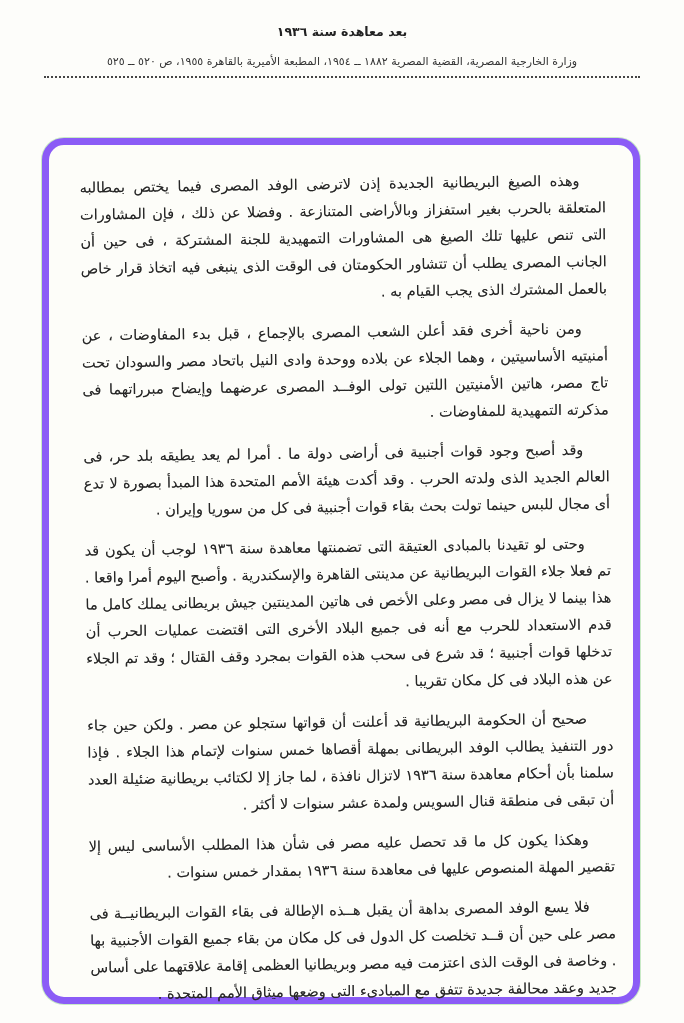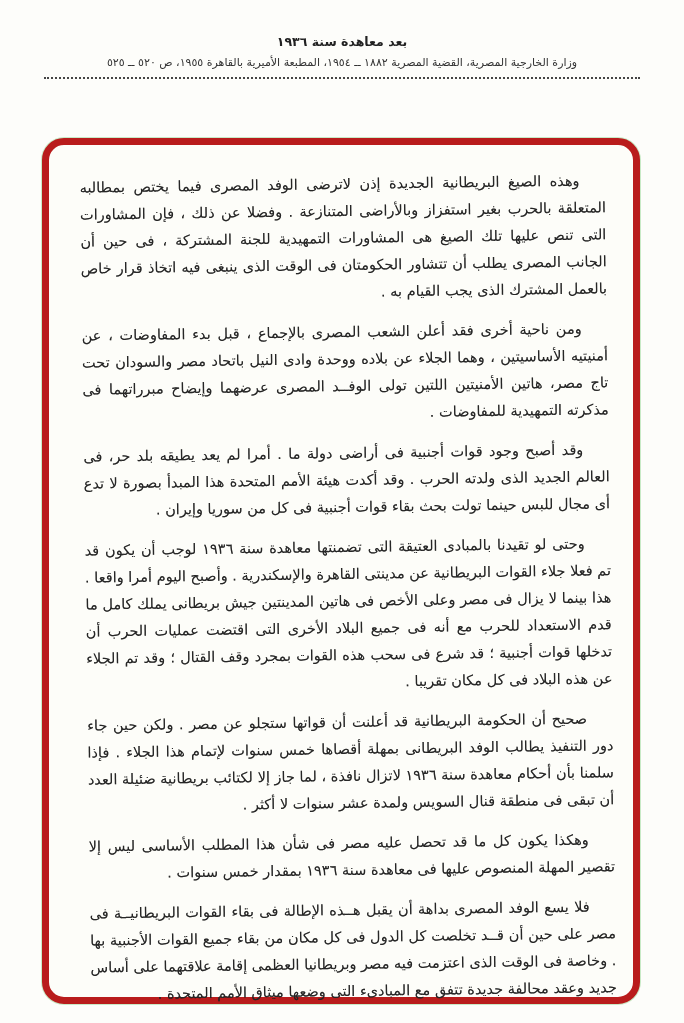--- a/index.html
+++ b/index.html
@@ -14,52 +14,52 @@
     margin: 0 auto;
     background: #fdfdfa;
     font-family: "DejaVu Sans", sans-serif;
     color: #1d1d1d;
     overflow: hidden;
     box-sizing: border-box;
   }
   .header {
     direction: rtl;
     text-align: center;
-    padding-top: 34px;
+    padding-top: 24px;
   }
   .header-small {
     font-size: 12.5px;
     font-weight: bold;
     letter-spacing: 1px;
     color: #222;
   }
   .header-main {
     margin-top: 10px;
     font-size: 15.5px;
     font-weight: bold;
     color: #161616;
   }
   .header-source {
-    margin-top: 7px;
+    margin-top: 16px;
     font-size: 11px;
     color: #333;
   }
   .rule {
     width: 596px;
     margin: 8px auto 0 auto;
     border-top: 2px dotted #444;
     height: 0;
   }
   .green-box {
     position: absolute;
     left: 42px;
     top: 138px;
     width: 598px;
     height: 866px;
-    border: 7px solid #b91c1c;
+    border: 7px solid #8b5cf6;
     border-radius: 22px;
     background: #fdfdf9;
     box-sizing: border-box;
     box-shadow: 0 0 0 1px rgba(45,180,45,0.25);
   }
   .scan-body {
     direction: rtl;
     padding: 26px 28px 20px 30px;
     transform: rotate(-0.8deg);
     transform-origin: 50% 0;

